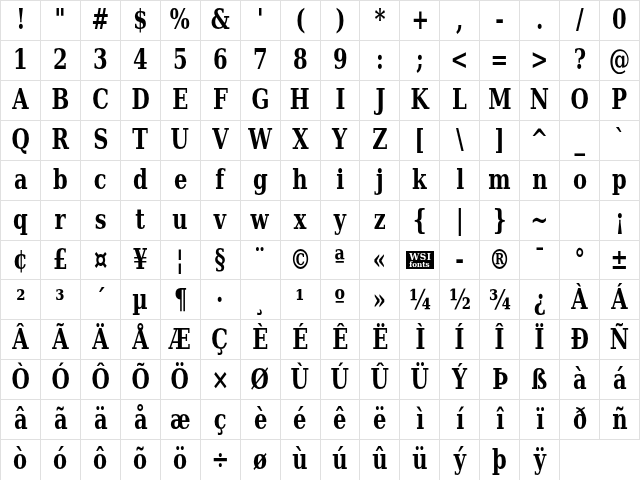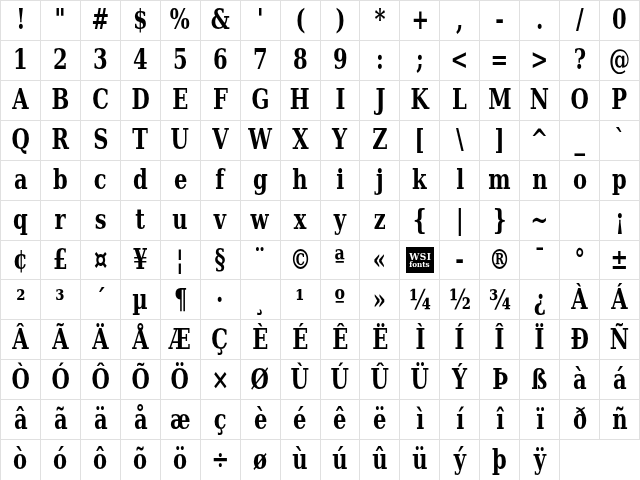--- a/index.html
+++ b/index.html
@@ -51,21 +51,21 @@
     line-height:40px;
     color:var(--glyph);
     transform:scaleX(0.78);
     transform-origin:center;
     white-space:pre;
   }
   .wsi-logo{
     background:var(--logo-bg);
     color:var(--logo-fg);
     width:28px;
-    height:26px;
+    height:18px;
     display:flex;
     flex-direction:column;
     align-items:center;
     justify-content:center;
     border:1px solid var(--logo-bg);
     box-sizing:border-box;
   }
   .wsi-logo .l1{
     font-family:"DejaVu Serif", serif;
     font-weight:700;

